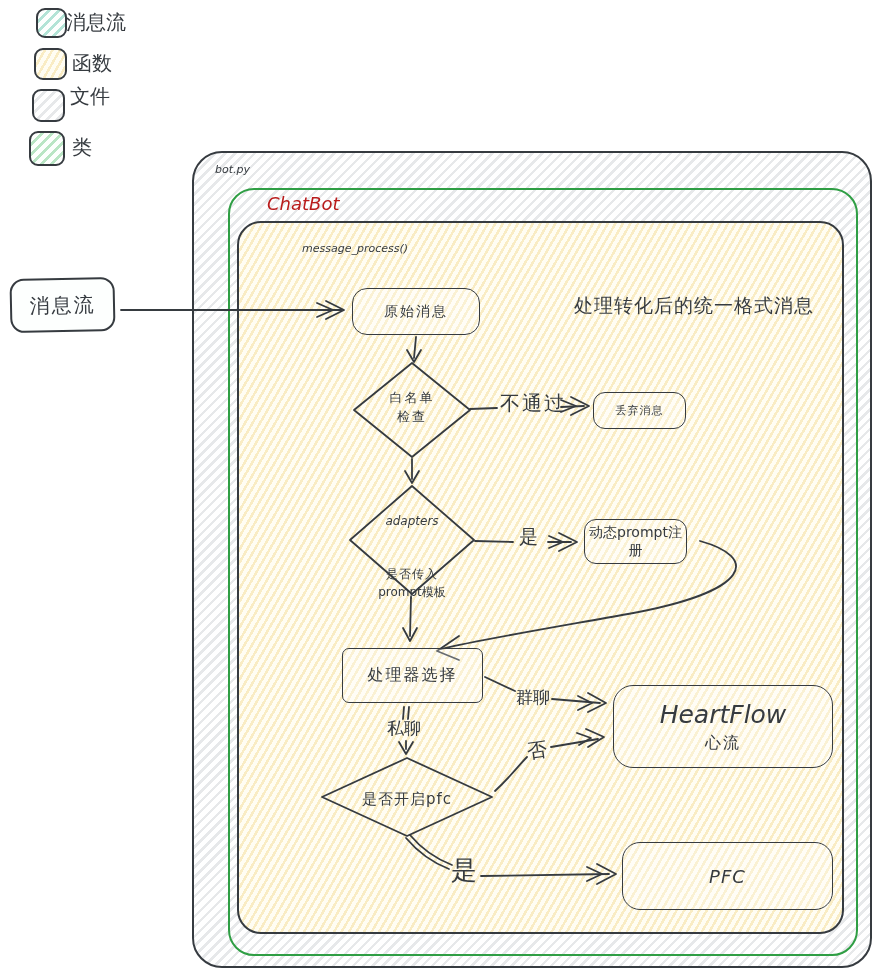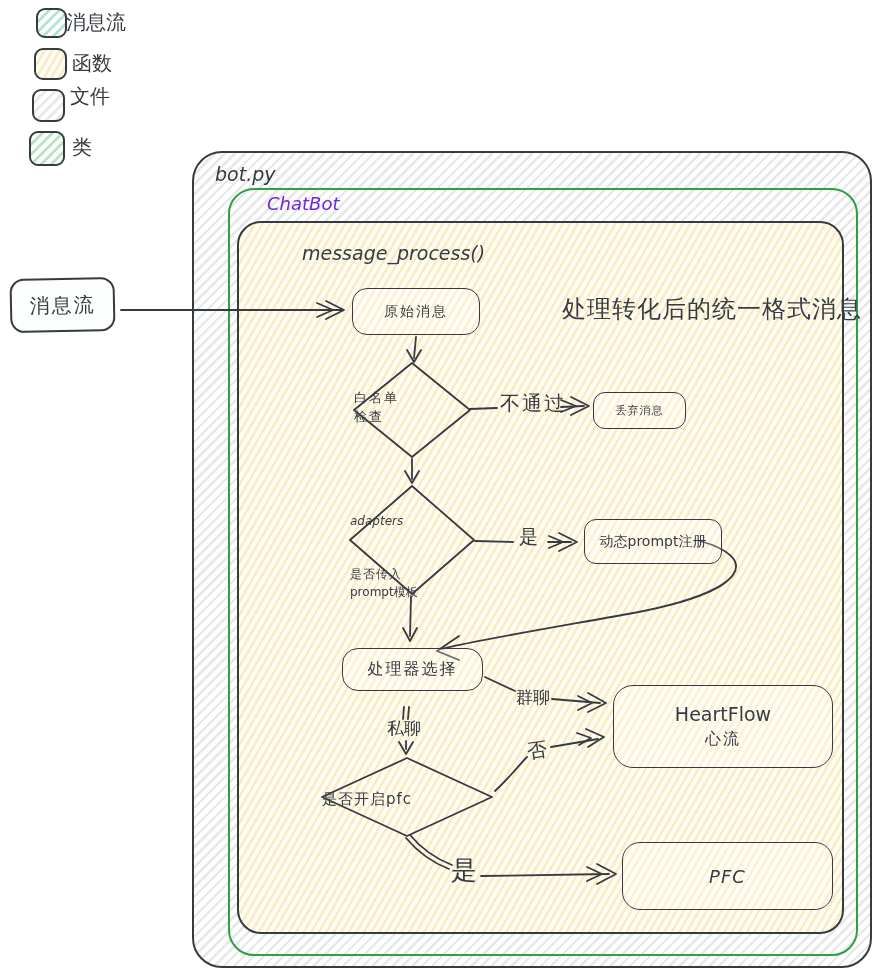--- a/index.html
+++ b/index.html
@@ -25,41 +25,41 @@
   }
   .hatch-green{
     background-color:#fdfffd;
     background-image:repeating-linear-gradient(135deg, rgba(85,190,110,0.40) 0px, rgba(85,190,110,0.40) 2.5px, transparent 2.5px, transparent 7px);
   }
   
   .legend-swatch{border:2px solid #363b40;border-radius:9px;}
   .legend-label{font-size:20px;line-height:1;}
   
   .container-box{border:2px solid #363b40;}
-  .container-label{font-style:italic;font-size:19px;}
+  .container-label{font-style:italic;font-size:11px;}
   
   .node{
     border:1.8px solid #363b40;background:rgba(255,255,255,0.25);
     display:flex;flex-direction:column;align-items:center;justify-content:center;
     text-align:center;box-sizing:border-box;
   }
-  .diamond-label{ text-align:left; line-height:1.45; }
+  .diamond-label{ text-align:center; line-height:1.45; }
   .edge-label{ line-height:1; white-space:nowrap; }
   svg{display:block;}
   .z0{z-index:0}.z1{z-index:1}.z3{z-index:3}.z4{z-index:4}
 </style>
 </head>
 <body>
 
 <div class="abs z0 container-box hatch-gray" style="left:192px;top:151px;width:676px;height:813px;border-radius:30px;"></div>
 <div class="abs z0 container-box" style="left:228px;top:188px;width:626px;height:764px;border-radius:26px;border-color:#2f9e44;background:transparent;"></div>
 <div class="abs z0 container-box hatch-yellow" style="left:237px;top:221px;width:603px;height:709px;border-radius:24px;"></div>
 
 <div class="abs z4 container-label" style="left:215px;top:163px;">bot.py</div>
-<div class="abs z4 container-label" style="left:267px;top:193px;color:#6d28d9;font-size:18px;">ChatBot</div>
+<div class="abs z4 container-label" style="left:267px;top:193px;color:#b91c1c;font-size:18px;">ChatBot</div>
 <div class="abs z4 container-label" style="left:302px;top:242px;">message_process()</div>
 
 <div class="abs z4 legend-swatch hatch-teal" style="left:36px;top:8px;width:27px;height:26px;"></div>
 <div class="abs z4 legend-label" style="left:66px;top:12px;">消息流</div>
 
 <div class="abs z4 legend-swatch hatch-yellow" style="left:34px;top:48px;width:29px;height:28px;"></div>
 <div class="abs z4 legend-label" style="left:72px;top:53px;">函数</div>
 
 <div class="abs z4 legend-swatch hatch-gray" style="left:32px;top:89px;width:29px;height:29px;"></div>
 <div class="abs z4 legend-label" style="left:70px;top:86px;">文件</div>
@@ -148,30 +148,30 @@
 </svg>
 
 <div class="abs z3 node" style="left:352px;top:288px;width:128px;height:47px;border-radius:15px;align-items:center;">
   <span style="font-size:14px;letter-spacing:2px;">原始消息</span>
 </div>
 
 <div class="abs z3 node" style="left:593px;top:392px;width:93px;height:37px;border-radius:12px;">
   <span style="font-size:11px;letter-spacing:1px;">丢弃消息</span>
 </div>
 
-<div class="abs z3 node" style="left:584px;top:519px;width:138px;height:45px;border-radius:12px;">
+<div class="abs z3 node" style="left:584px;top:519px;width:103px;height:45px;border-radius:12px;">
   <span style="font-size:14px;">动态prompt注册</span>
 </div>
 
-<div class="abs z3 node" style="left:342px;top:648px;width:141px;height:43px;border-radius:16px;text-align:center;">
+<div class="abs z3 node" style="left:342px;top:648px;width:141px;height:55px;border-radius:7px;text-align:center;">
   <span style="font-size:16px;letter-spacing:2px;">处理器选择</span>
 </div>
 
 <div class="abs z3 node" style="left:613px;top:685px;width:220px;height:83px;border-radius:20px;">
-  <span style="font-size:19px;">HeartFlow</span>
+  <span style="font-size:25px;font-style:italic;">HeartFlow</span>
   <span style="font-size:16px;letter-spacing:2px;margin-top:4px;">心流</span>
 </div>
 
 <div class="abs z3 node" style="left:622px;top:842px;width:211px;height:68px;border-radius:18px;">
   <span style="font-size:18px;font-style:italic;letter-spacing:1px;">PFC</span>
 </div>
 
 <div class="abs z4 diamond-label" style="left:354px;top:389px;width:116px;font-size:13px;letter-spacing:2px;">
   <div>白名单</div>
   <div>检查</div>
@@ -185,13 +185,13 @@
 
 <div class="abs z4 diamond-label" style="left:322px;top:789px;width:170px;font-size:15px;letter-spacing:1px;">是否开启pfc</div>
 
 <div class="abs z4 edge-label" style="left:500px;top:393px;font-size:20px;letter-spacing:2px;">不通过</div>
 <div class="abs z4 edge-label" style="left:519px;top:527px;font-size:19px;">是</div>
 <div class="abs z4 edge-label" style="left:516px;top:689px;font-size:17px;">群聊</div>
 <div class="abs z4 edge-label" style="left:387px;top:720px;font-size:17px;">私聊</div>
 <div class="abs z4 edge-label" style="left:527px;top:740px;font-size:20px;transform:rotate(-8deg);">否</div>
 <div class="abs z4 edge-label" style="left:451px;top:857px;font-size:26px;">是</div>
 
-<div class="abs z4" style="left:562px;top:293px;width:300px;font-size:24px;letter-spacing:1px;">处理转化后的统一格式消息</div>
+<div class="abs z4" style="left:574px;top:293px;width:300px;font-size:19px;letter-spacing:1px;">处理转化后的统一格式消息</div>
 
 </body></html>

